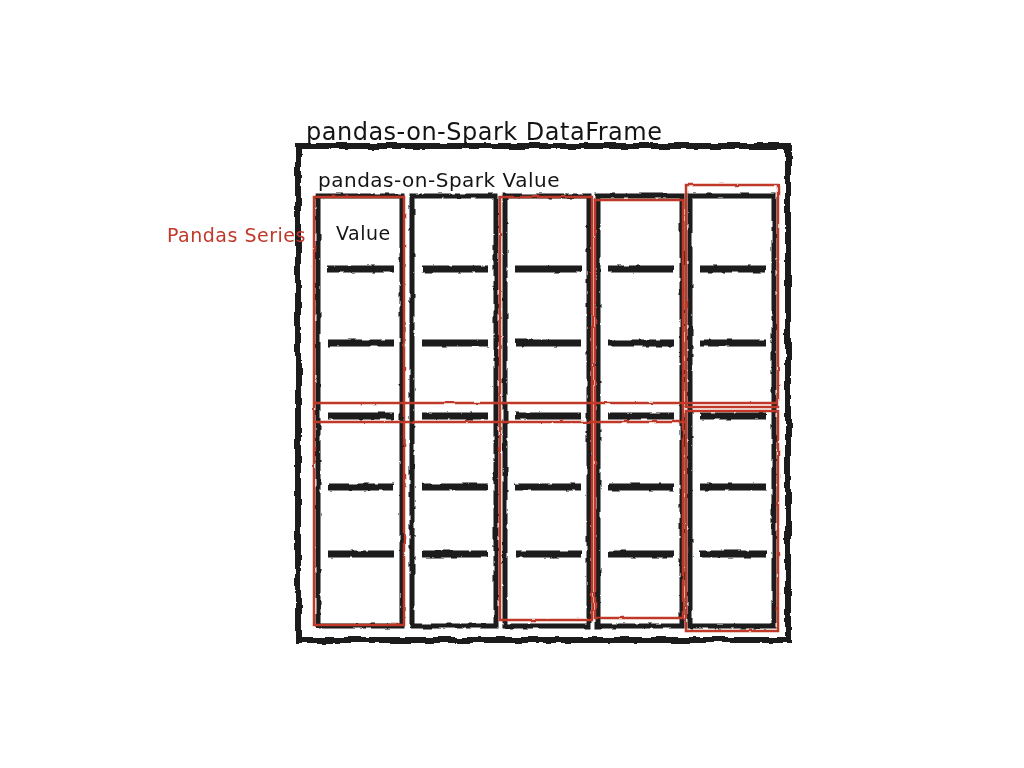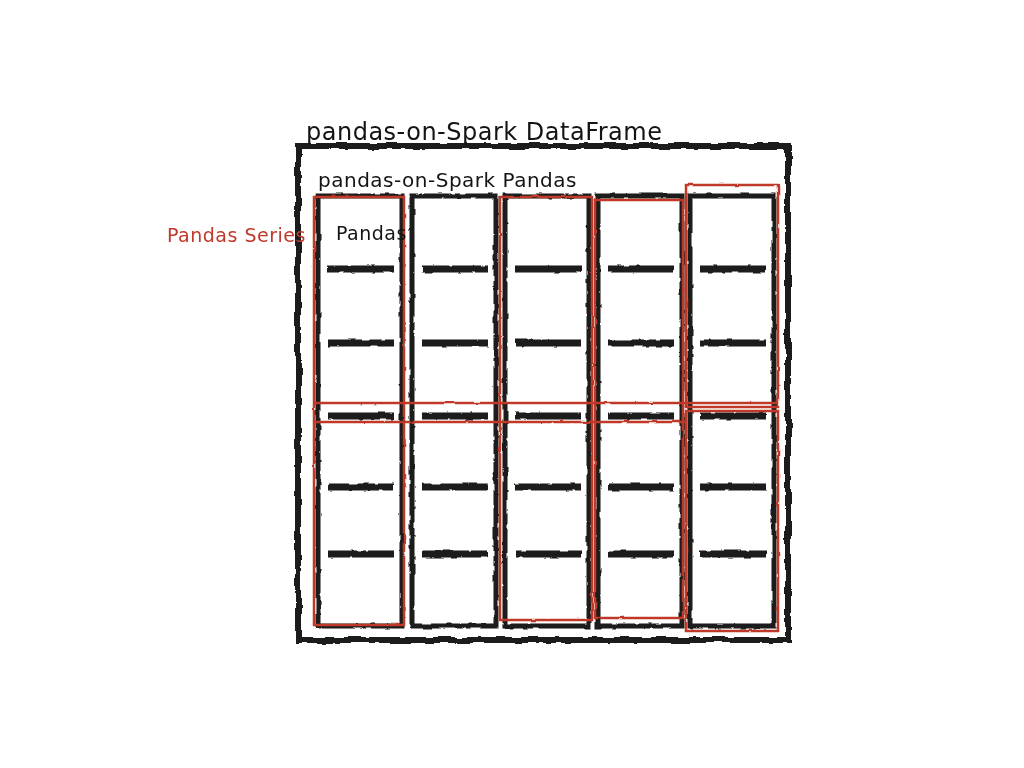--- a/index.html
+++ b/index.html
@@ -152,17 +152,17 @@
     <line x1="314" y1="422" x2="686" y2="422" stroke="#c0392b" stroke-width="2.5"></line>
   </g>
 
   <g filter="url(#rough-red)">
     <line x1="299" y1="220" x2="322" y2="220" stroke="#c0392b" stroke-width="2.5"></line>
   </g>
 </svg>
 
 <div class="label" id="df-title">pandas-on-Spark DataFrame</div>
 
-<div class="label" id="series-title">pandas-on-Spark Pandas</div>
+<div class="label" id="series-title">pandas-on-Spark Value</div>
 
-<div class="label" id="value-label">Pandas</div>
+<div class="label" id="value-label">Value</div>
 
 <div class="label" id="pandas-series-label">Pandas Series</div>
 
 </body></html>

